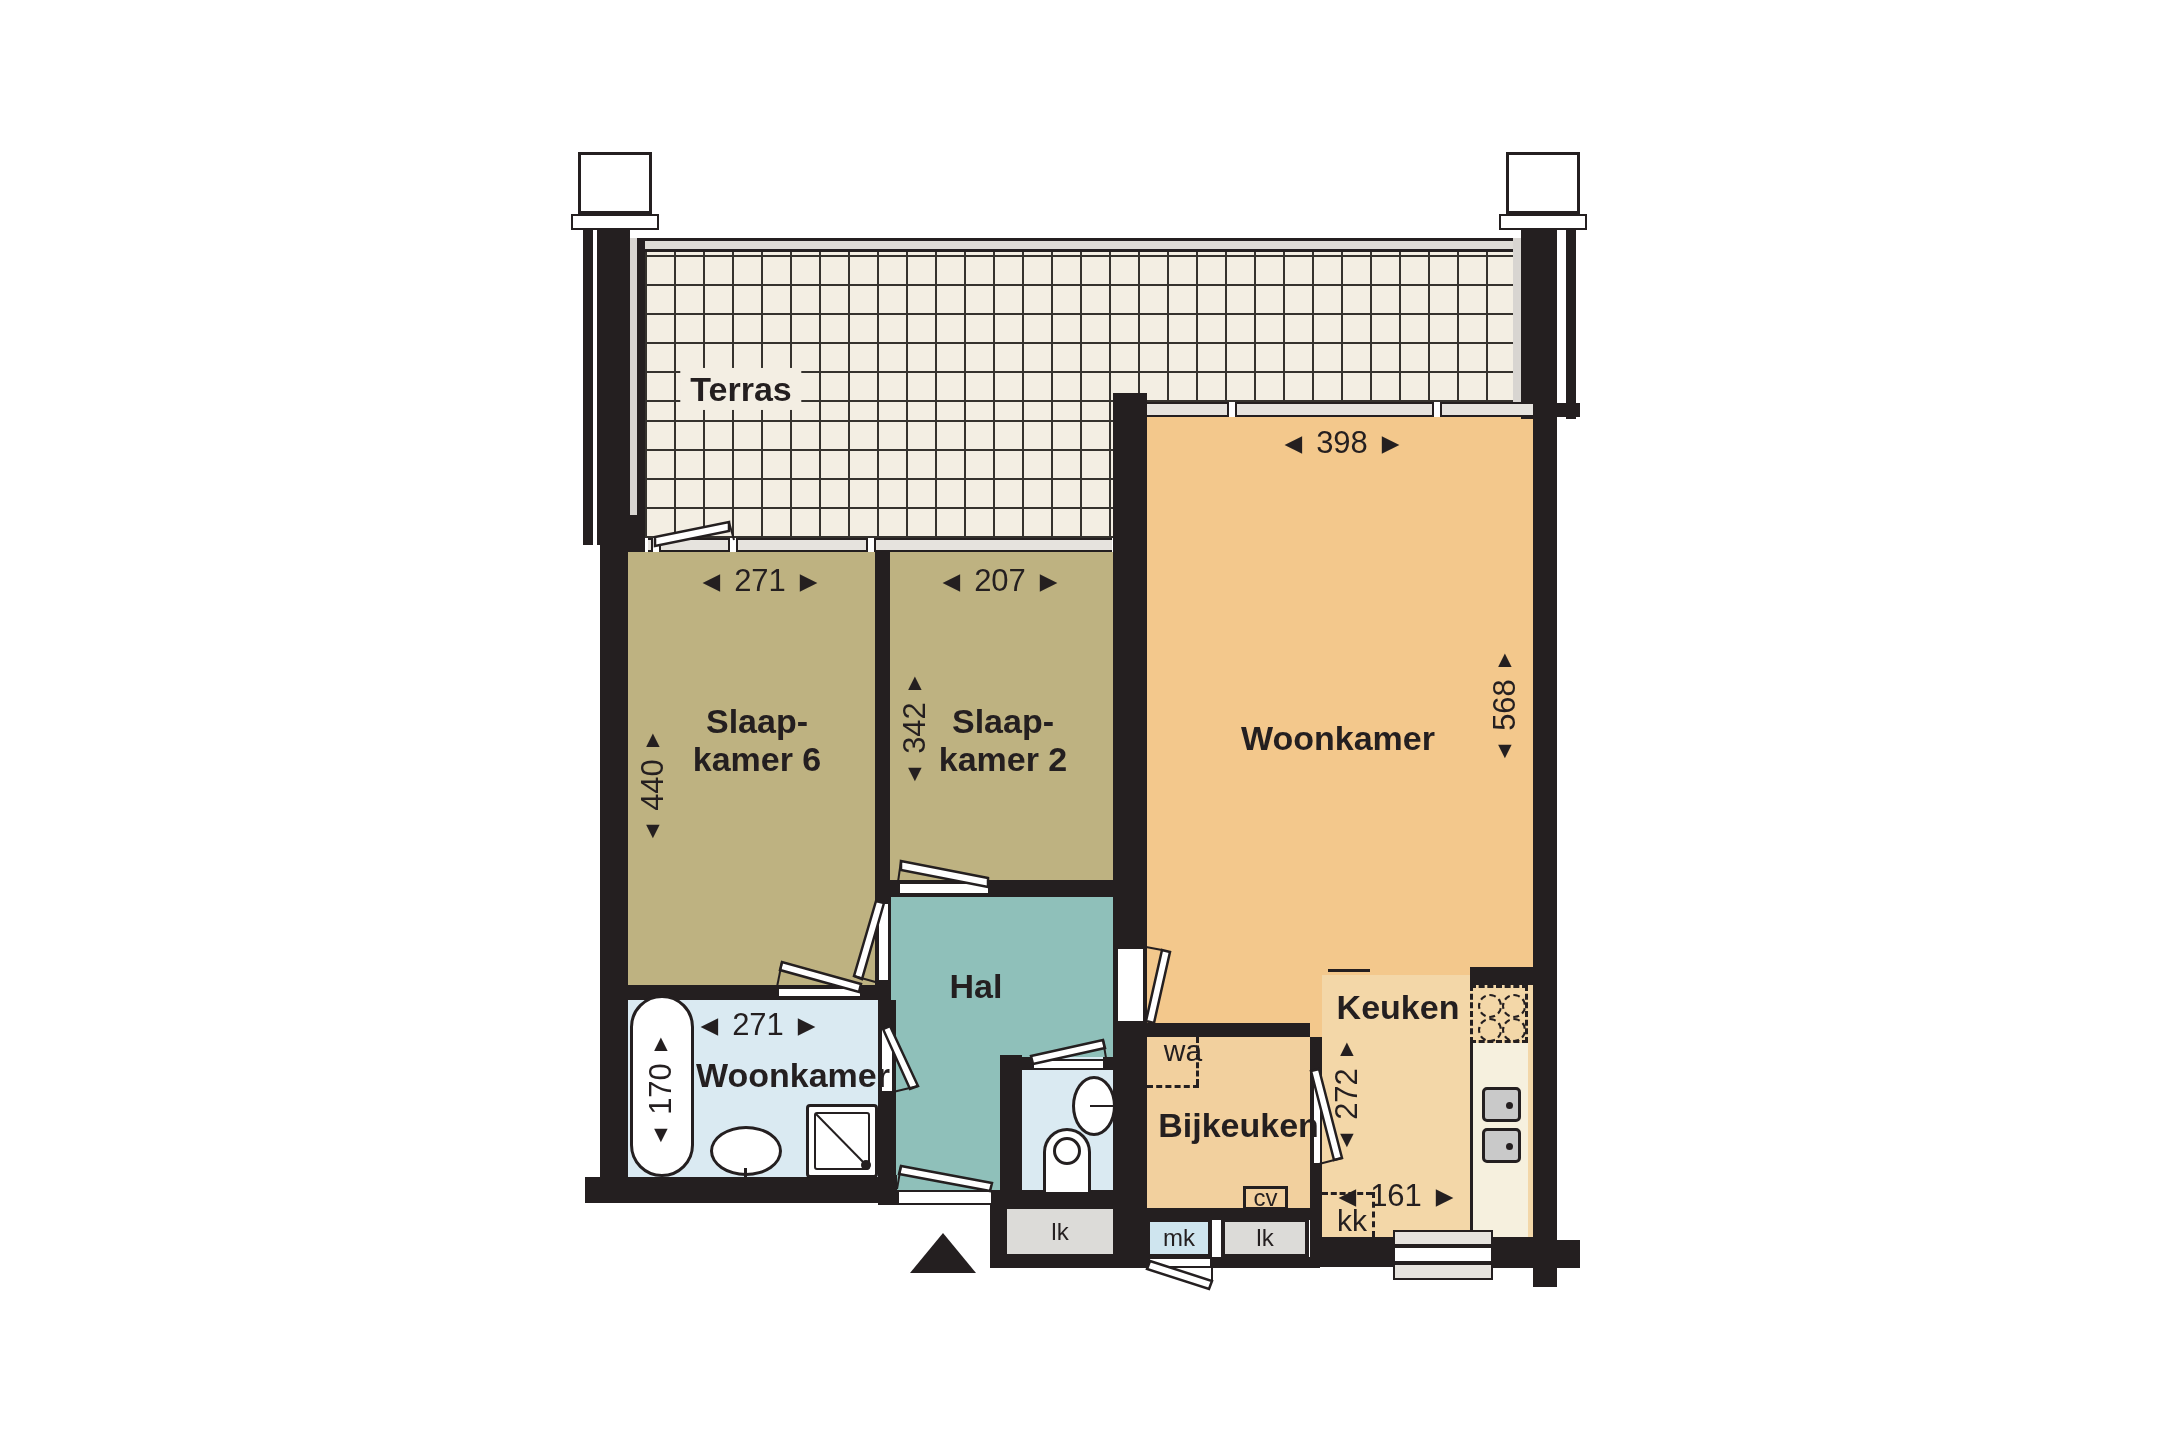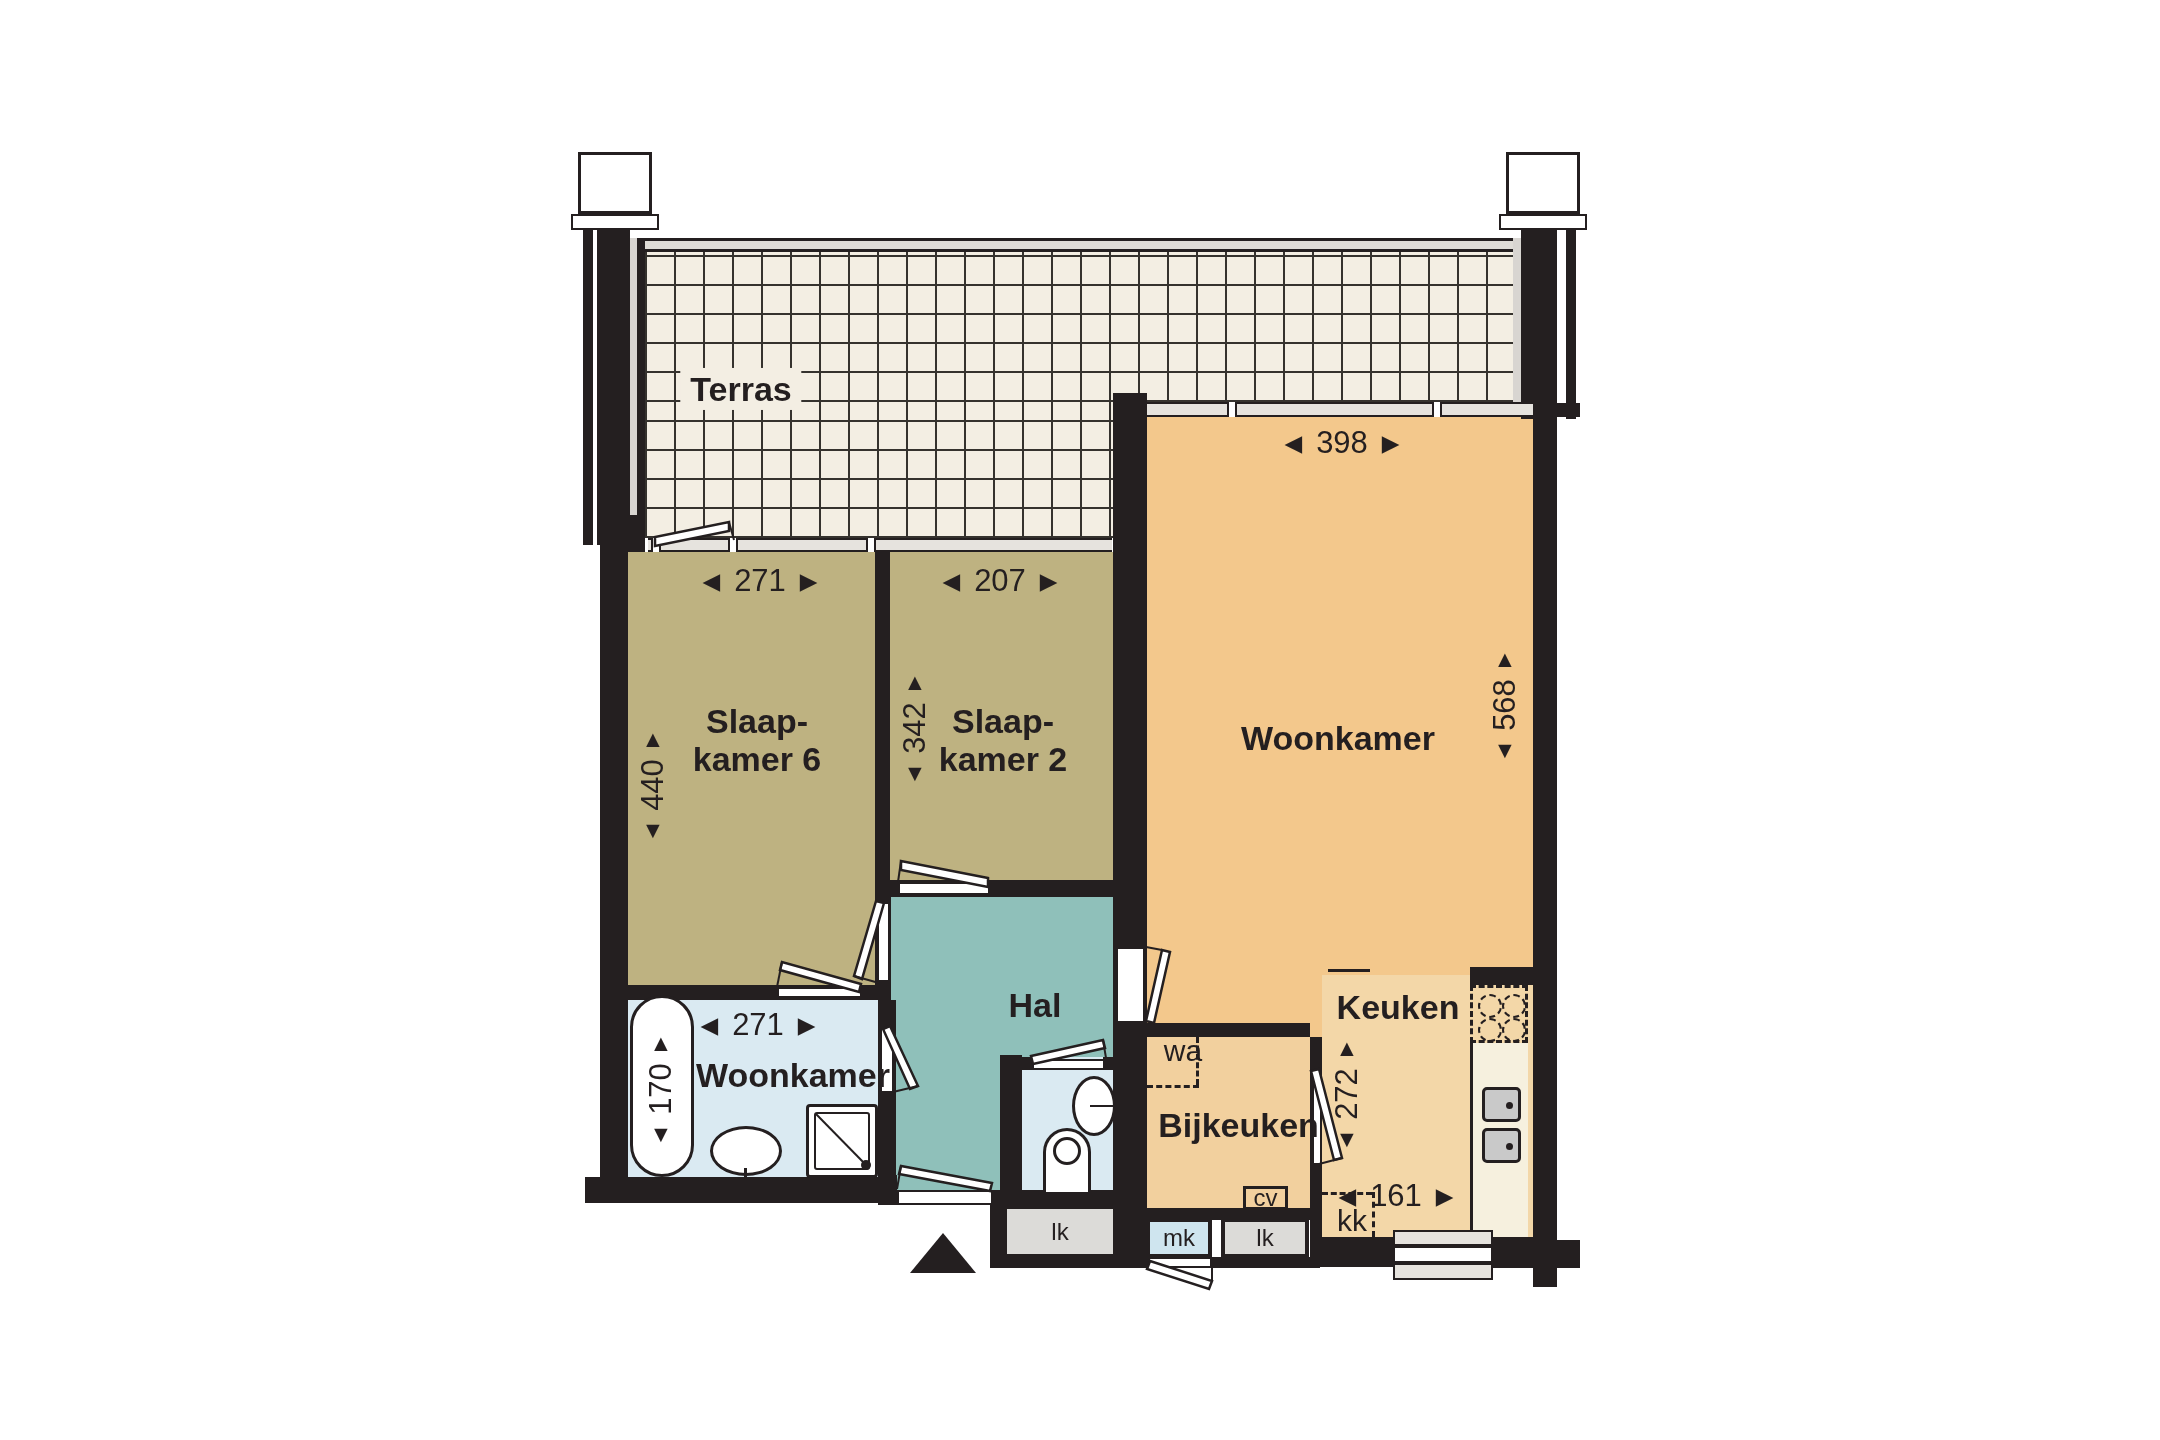--- a/index.html
+++ b/index.html
@@ -196,21 +196,21 @@
     <span>Slaap-</span><br>
     <span>kamer 6</span>
   </div>
   <div class="room-label" style="left:1003px;top:740px;">
     <span>Slaap-</span><br>
     <span>kamer 2</span>
   </div>
   <div class="room-label" style="left:1338px;top:738px;">
     <span>Woonkamer</span>
   </div>
-  <div class="room-label" style="left:1035px;top:986px;margin-top:19px;">
+  <div class="room-label" style="left:976px;top:986px;">
     <span>Hal</span>
   </div>
   <div class="room-label" style="left:793px;top:1075px;">
     <span>Woonkamer</span>
   </div>
   <div class="room-label" style="left:1228px;top:1125px;padding-left:21px;">
     <span>Bijkeuken</span>
   </div>
   <div class="room-label" style="left:1398px;top:1007px;">
     <span>Keuken</span>

